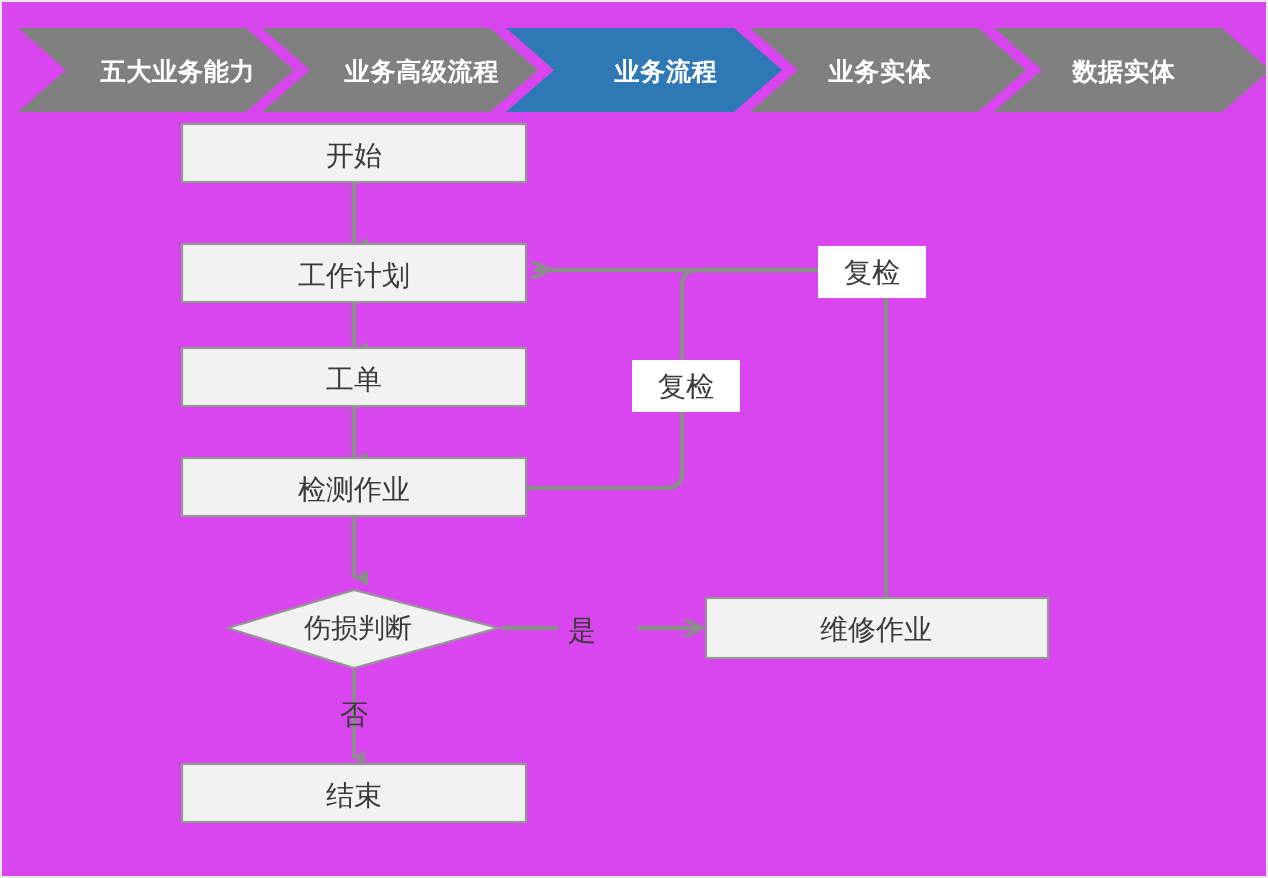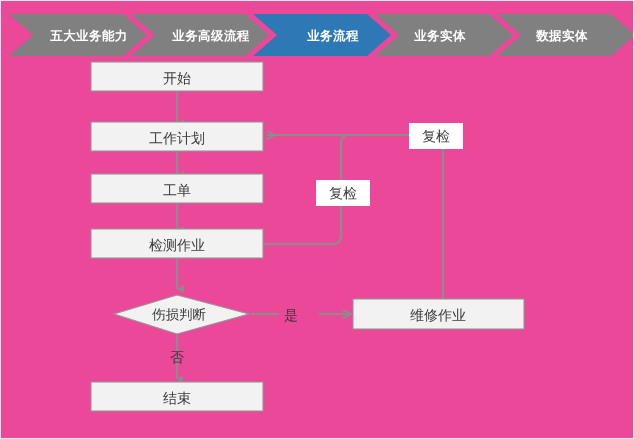--- a/index.html
+++ b/index.html
@@ -4,21 +4,21 @@
 <style>
   html, body {
     margin: 0;
     padding: 0;
     background: #ffffff;
   }
   #page {
     position: relative;
     width: 634px;
     height: 439px;
-    background: #ec4899;
+    background: #d946ef;
     border: 1px solid #e8e8e8;
     box-sizing: border-box;
     overflow: hidden;
     font-family: "Liberation Sans", "DejaVu Sans", sans-serif;
   }
 
   
   #breadcrumb {
     position: absolute;
     left: 0;

